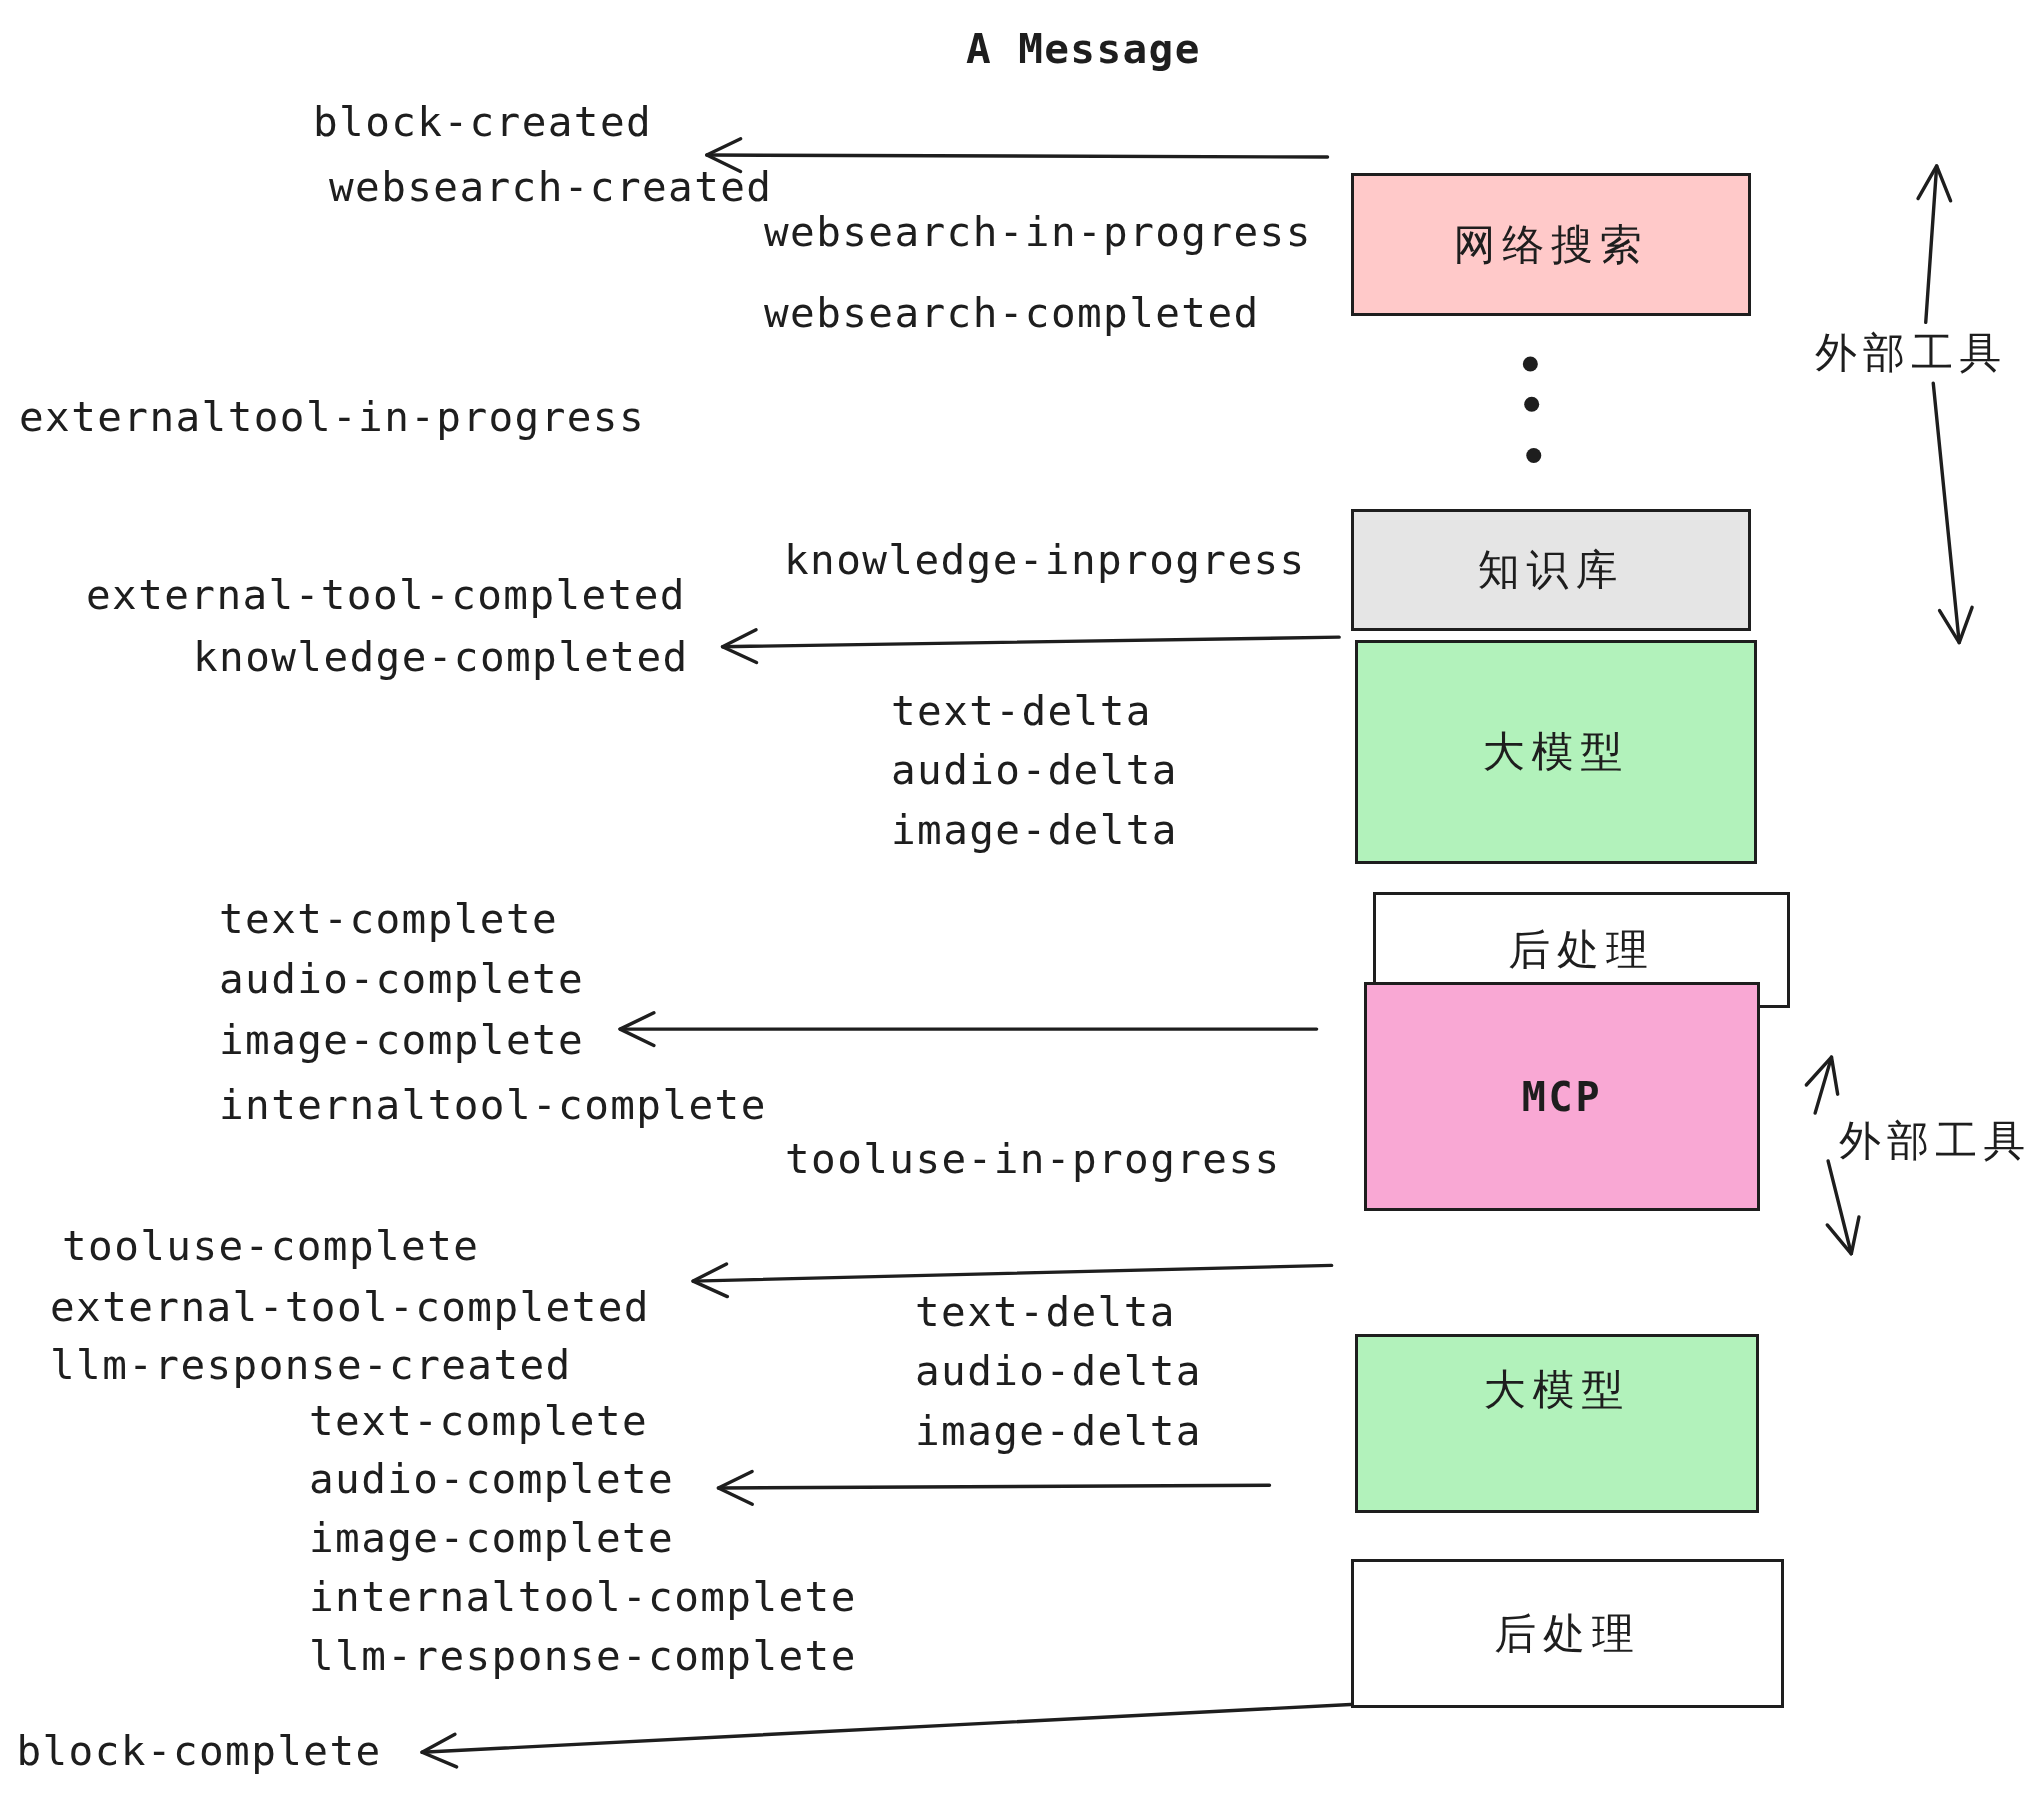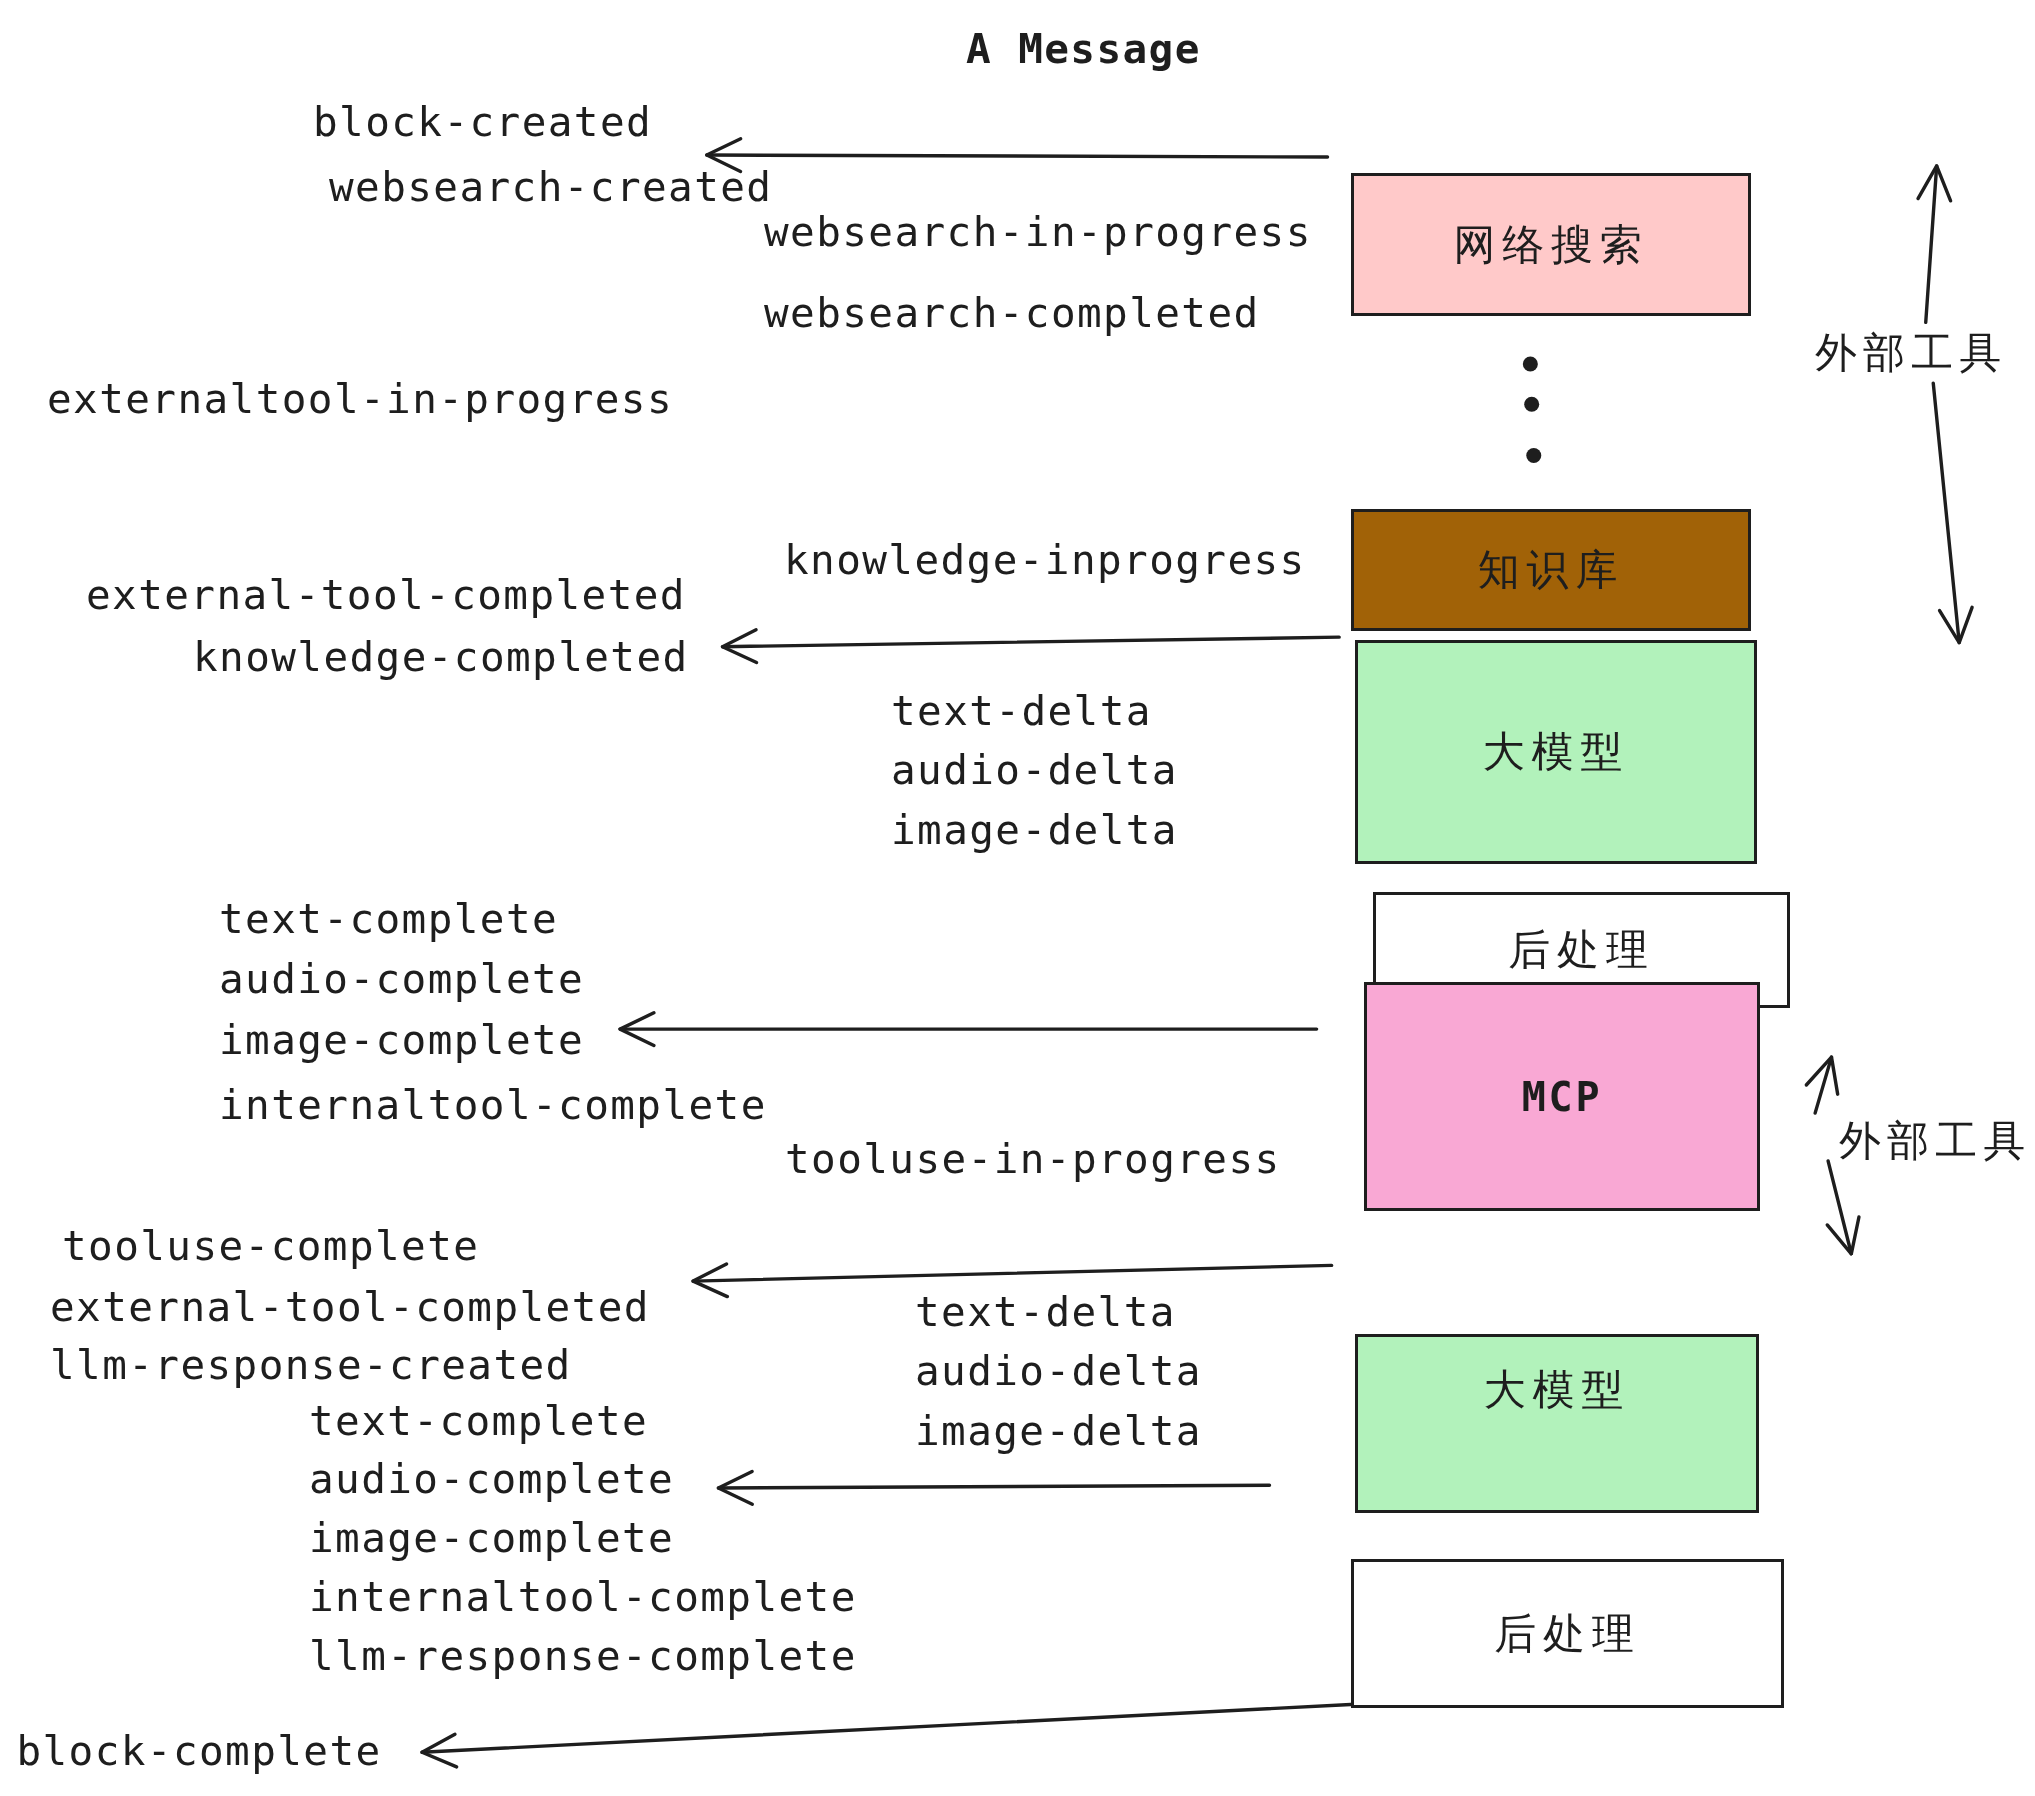--- a/index.html
+++ b/index.html
@@ -74,33 +74,33 @@
       <path d="M 2691.0485023974834 1602.2505723874203 L 2682 1548 L 2645.1287060744366 1588.8106320001873" fill="none" stroke="#1e1e1e" stroke-width="5" stroke-linecap="round" stroke-linejoin="round"></path>
       <line x1="2677" y1="1700" x2="2711" y2="1836" stroke="#1e1e1e" stroke-width="5" stroke-linecap="round"></line>
       <path d="M 2675.779702166346 1793.7562949007936 L 2711 1836 L 2722.197342747715 1782.1518847554514" fill="none" stroke="#1e1e1e" stroke-width="5" stroke-linecap="round" stroke-linejoin="round"></path>
       <circle cx="2241" cy="533" r="11" fill="#1e1e1e"></circle>
       <circle cx="2243" cy="592" r="11" fill="#1e1e1e"></circle>
       <circle cx="2246" cy="667" r="11" fill="#1e1e1e"></circle>
     </svg>
   <div class="title" style="left:966px;top:49px;">A Message</div>
   <div id="boxes-layer">
       <div class="box" style="left: 1351px; top: 173px; width: 400px; height: 143px; background: rgb(255, 201, 201);">网络搜索</div>
-      <div class="box" style="left: 1351px; top: 509px; width: 400px; height: 122px; background: #a16207;">知识库</div>
+      <div class="box" style="left: 1351px; top: 509px; width: 400px; height: 122px; background: #e5e5e5;">知识库</div>
       <div class="box" style="left: 1355px; top: 640px; width: 402px; height: 224px; background: rgb(178, 242, 187);">大模型</div>
       <div class="box" style="left: 1373px; top: 892px; width: 417px; height: 116px; background: rgb(255, 255, 255);">后处理</div>
       <div class="box mono" style="left: 1364px; top: 982px; width: 396px; height: 229px; background: #f9a8d4;">MCP</div>
       <div class="box label-top" style="left: 1355px; top: 1334px; width: 404px; height: 179px; background: rgb(178, 242, 187); padding-top: 24.6px;">大模型</div>
       <div class="box" style="left: 1351px; top: 1559px; width: 433px; height: 149px; background: rgb(255, 255, 255);">后处理</div>
     </div>
   <div id="labels-layer">
       <span class="evt" style="left: 313px; top: 122px;">block-created</span>
       <span class="evt" style="left: 313px; top: 187px; margin-left: 16px;">websearch-created</span>
       <span class="evt" style="left: 764px; top: 232px;">websearch-in-progress</span>
       <span class="evt" style="left: 764px; top: 313px;">websearch-completed</span>
-      <span class="evt" style="left: 19px; top: 399px; margin-left: 28px;">externaltool-in-progress</span>
+      <span class="evt" style="left: 19px; top: 417px;">externaltool-in-progress</span>
       <span class="evt" style="left: 764px; top: 560px; margin-left: 20px;">knowledge-inprogress</span>
       <span class="evt" style="left: 86px; top: 595px;">external-tool-completed</span>
       <span class="evt" style="left: 193px; top: 657px;">knowledge-completed</span>
       <span class="evt" style="left: 891px; top: 711px;">text-delta</span>
       <span class="evt" style="left: 891px; top: 770px;">audio-delta</span>
       <span class="evt" style="left: 891px; top: 830px;">image-delta</span>
       <span class="evt" style="left: 219px; top: 919px;">text-complete</span>
       <span class="evt" style="left: 219px; top: 979px;">audio-complete</span>
       <span class="evt" style="left: 219px; top: 1040px;">image-complete</span>
       <span class="evt" style="left: 219px; top: 1105px;">internaltool-complete</span>

